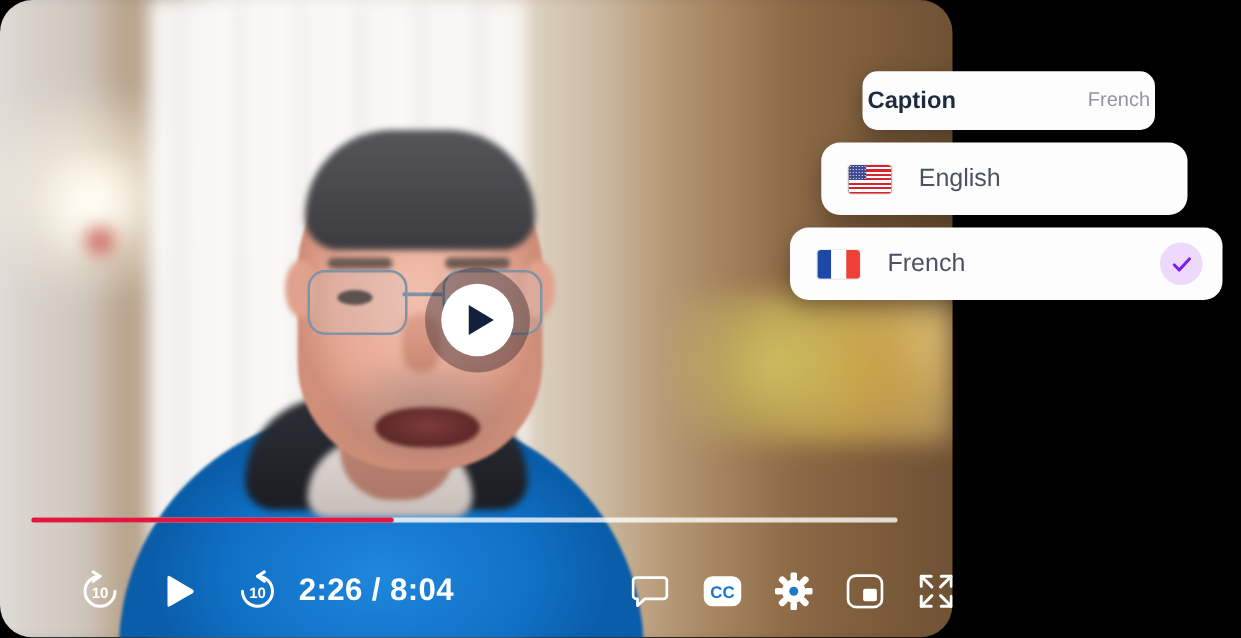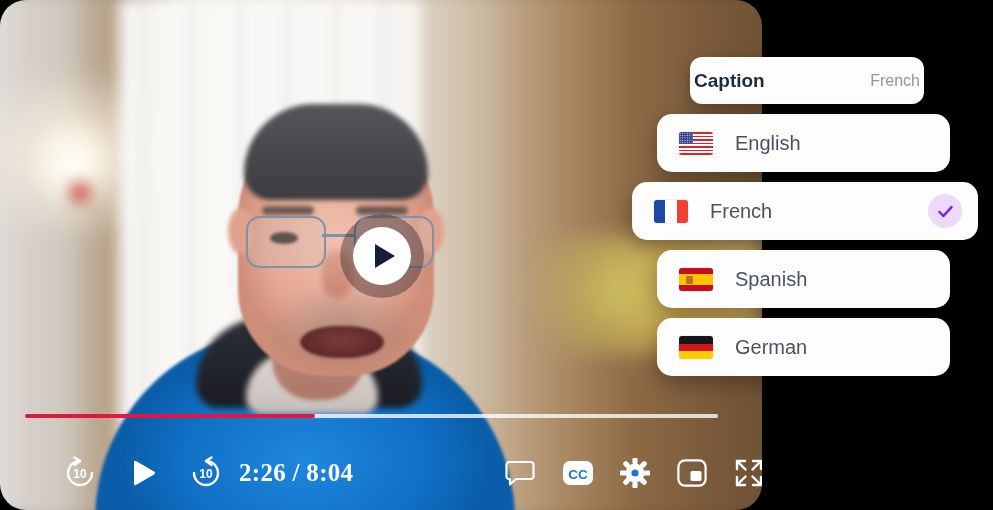--- a/index.html
+++ b/index.html
@@ -143,21 +143,21 @@
   
   #controls{
     position:absolute;left:0;top:445px;width:762px;height:55px;
     display:flex;align-items:center;padding-left:36px;
   }
   .ctl{display:flex;align-items:center;justify-content:center;cursor:pointer;}
   .ctl svg{display:block;}
   #time-label{
     color:#fff;font-size:25px;font-weight:bold;letter-spacing:.3px;
     margin-left:14px;white-space:nowrap;
-    font-family:Liberation Serif, serif;
+    font-family:Liberation Sans, sans-serif;
   }
   .spacer{flex:1;}
 
   
   #caption-panel{
     position:absolute;left:690px;top:57px;width:234px;height:47px;
     background:#fdfdfd;border-radius:12px;
     display:flex;align-items:center;justify-content:space-between;
     padding:0 4px;box-sizing:border-box;
     box-shadow:0 6px 18px rgba(0,0,0,.28);
@@ -355,28 +355,15 @@
       </span>
     </span>
     <span class="label">French</span>
     <span id="check-badge">
       <svg width="19" height="19" viewBox="0 0 19 19">
         <path d="M3.5 10 L7.4 14 L15.5 5.2" fill="none" stroke="#7c20e8" stroke-width="2.5" stroke-linecap="round" stroke-linejoin="round"></path>
       </svg>
     </span>
   </div>
 
-  <div id="row-spanish" class="lang-row">
-    <span class="flag">
-      <span class="flag-es" style="background:linear-gradient(180deg,#c60b1e 0 25%,#ffc400 25% 75%,#c60b1e 75% 100%);"></span>
-      <span style="position:absolute;left:7px;top:8px;width:7px;height:8px;background:#b8702a;border-radius:1px;"></span>
-    </span>
-    <span class="label">Spanish</span>
-  </div>
-
-  <div id="row-german" class="lang-row">
-    <span class="flag">
-      <span class="flag-de" style="background:linear-gradient(180deg,#16161a 0 33.3%,#d7141a 33.3% 66.6%,#ffce00 66.6% 100%);"></span>
-    </span>
-    <span class="label">German</span>
-  </div>
+
 
 </div>
 
 </body></html>

